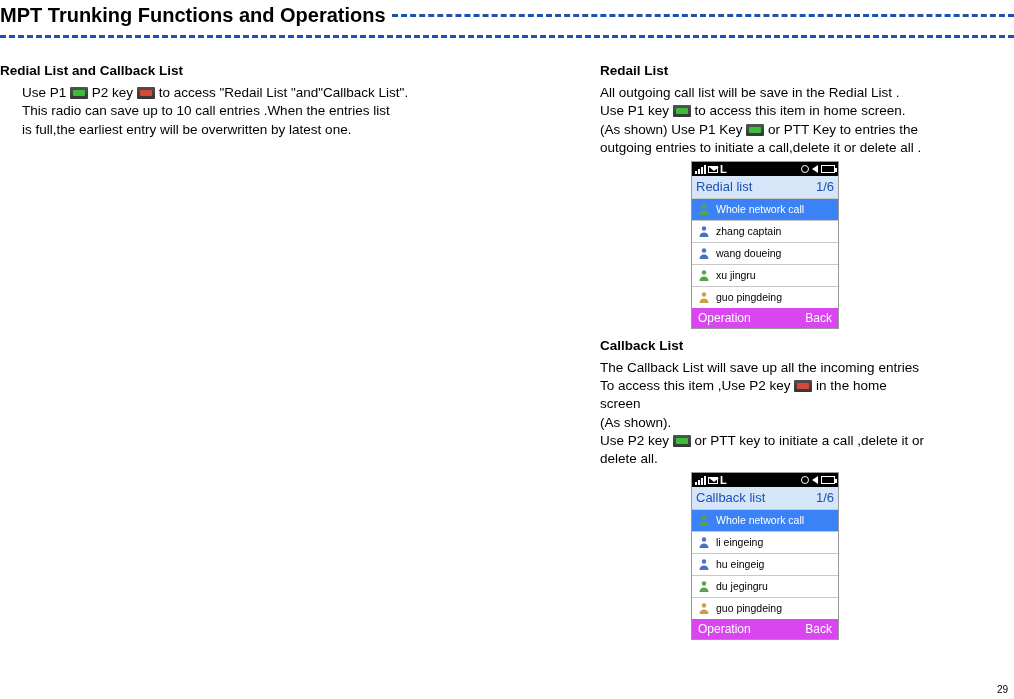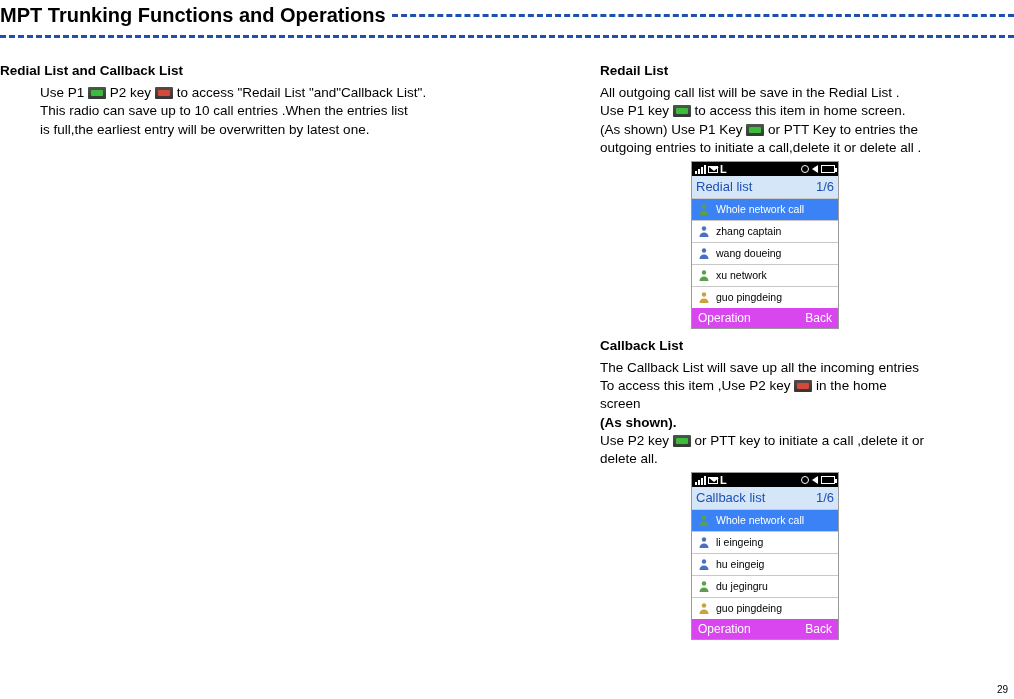--- a/index.html
+++ b/index.html
@@ -45,21 +45,21 @@
   }
   .col-right {
     width: 460px;
     padding-left: 130px;
   }
   .section-title {
     font-weight: bold;
     margin-bottom: 4px;
   }
   .body-text {
-    padding-left: 40px;
+    padding-left: 22px;
   }
   .body-text2 {
     padding-left: 0;
   }
   .key-icon {
     display: inline-block;
     width: 18px;
     height: 12px;
     vertical-align: -2px;
     border-radius: 1px;
@@ -253,21 +253,21 @@
             </span>
             <span>wang doueing</span>
           </div>
           <div class="row">
             <span class="avatar av-green">
               <svg viewBox="0 0 12 12">
                 <circle class="head" cx="6" cy="3.5" r="2.2"></circle>
                 <path class="body" d="M1.5 12c0-3 2-4.5 4.5-4.5S10.5 9 10.5 12z"></path>
               </svg>
             </span>
-            <span>xu network</span>
+            <span>xu jingru</span>
           </div>
           <div class="row">
             <span class="avatar av-yellow">
               <svg viewBox="0 0 12 12">
                 <circle class="head" cx="6" cy="3.5" r="2.2"></circle>
                 <path class="body" d="M1.5 12c0-3 2-4.5 4.5-4.5S10.5 9 10.5 12z"></path>
               </svg>
             </span>
             <span>guo pingdeing</span>
           </div>
@@ -277,21 +277,21 @@
           <span>Back</span>
         </div>
       </div>
 
     <div class="section-title">Callback List</div>
     <div class="body-text2">
       <span>The Callback List  will save up all the incoming entries</span><br>
       <span>To access this item ,Use  P2 key</span>
       <span class="key-icon key-red"></span>
       <span>in the home screen</span><br>
-      <span style="font-weight:bold">(As shown).</span><br>
+      <span style="font-weight:normal">(As shown).</span><br>
       <span>Use P2 key</span>
       <span class="key-icon key-green"></span>
       <span>or PTT key to initiate a call ,delete it or</span><br>
       <span>delete all.</span>
     </div>
 
     <div class="phone">
         <div class="phone-status">
           <span class="status-left">
             <span class="bars">

